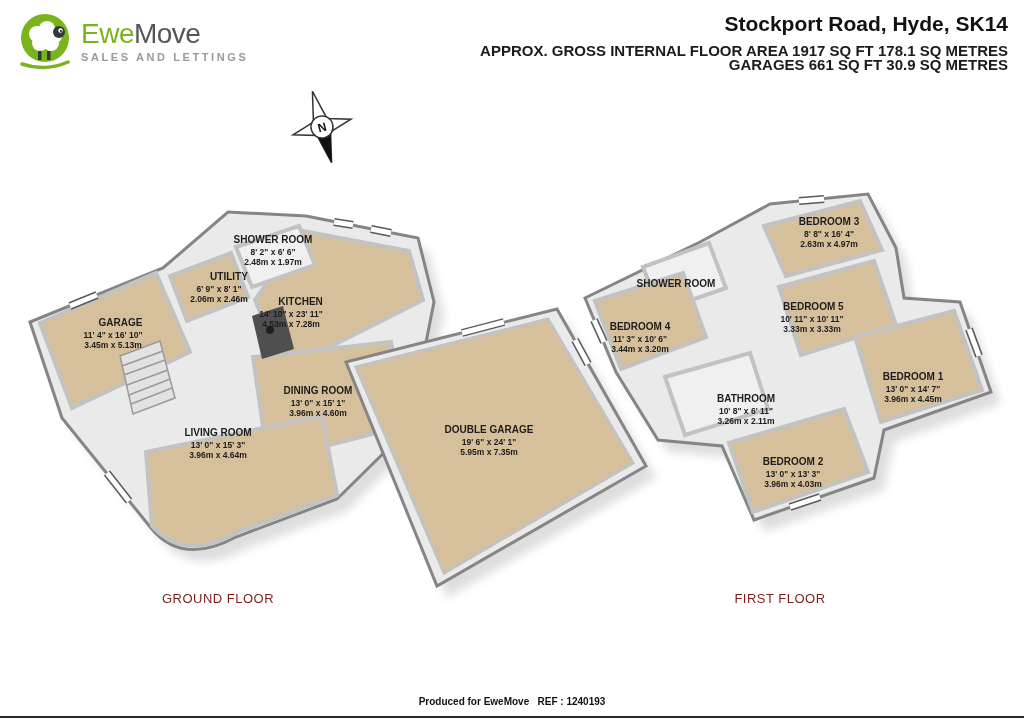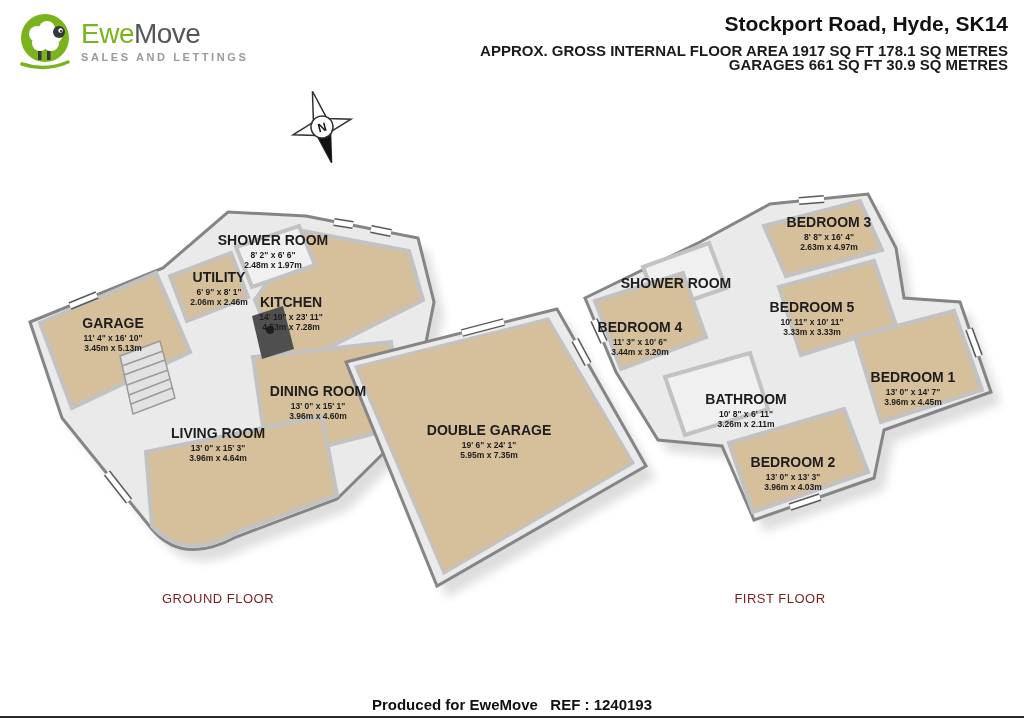--- a/index.html
+++ b/index.html
@@ -14,27 +14,27 @@
   .brand{font-size:28px;font-weight:400;letter-spacing:-0.5px;line-height:30px;}
   .brand .ewe{color:#7ab41d;}
   .brand .move{color:#55565a;}
   .tagline{font-size:11px;font-weight:bold;letter-spacing:2.6px;color:#9a9a9a;margin-top:2px;}
   .title-block{text-align:right;}
   .title-block h1{font-size:21px;margin:2px 0 8px;font-weight:bold;color:#111;}
   .area-line{font-size:15px;font-weight:bold;line-height:14px;color:#1b1b1b;}
   
   .room-label{position:absolute;transform:translate(-50%,-50%);text-align:center;
               line-height:1.25;white-space:nowrap;color:#1d1d1d;}
-  .rname{font-size:14px;font-weight:700;}
+  .rname{font-size:10px;font-weight:700;text-align:right;}
   .rdim{font-size:8.5px;font-weight:700;}
   .floor-caption{position:absolute;transform:translate(-50%,-50%);font-size:13px;
                  font-weight:normal;letter-spacing:0.5px;color:#7f1d1d;}
   
   .footer{position:absolute;left:50%;transform:translateX(-50%);top:696px;
-          font-size:15px;font-weight:bold;white-space:pre;color:#111;}
+          font-size:10px;font-weight:bold;white-space:pre;color:#111;}
   .bottom-rule{position:absolute;left:0;right:0;top:716px;height:2px;background:#2a2a2a;}
 </style>
 </head>
 <body>
 
 <div class="page">
 
   <svg class="plan-svg" width="1024" height="724" viewBox="0 0 1024 724">
     <defs>
       <filter id="soft" x="-20%" y="-20%" width="140%" height="140%">

